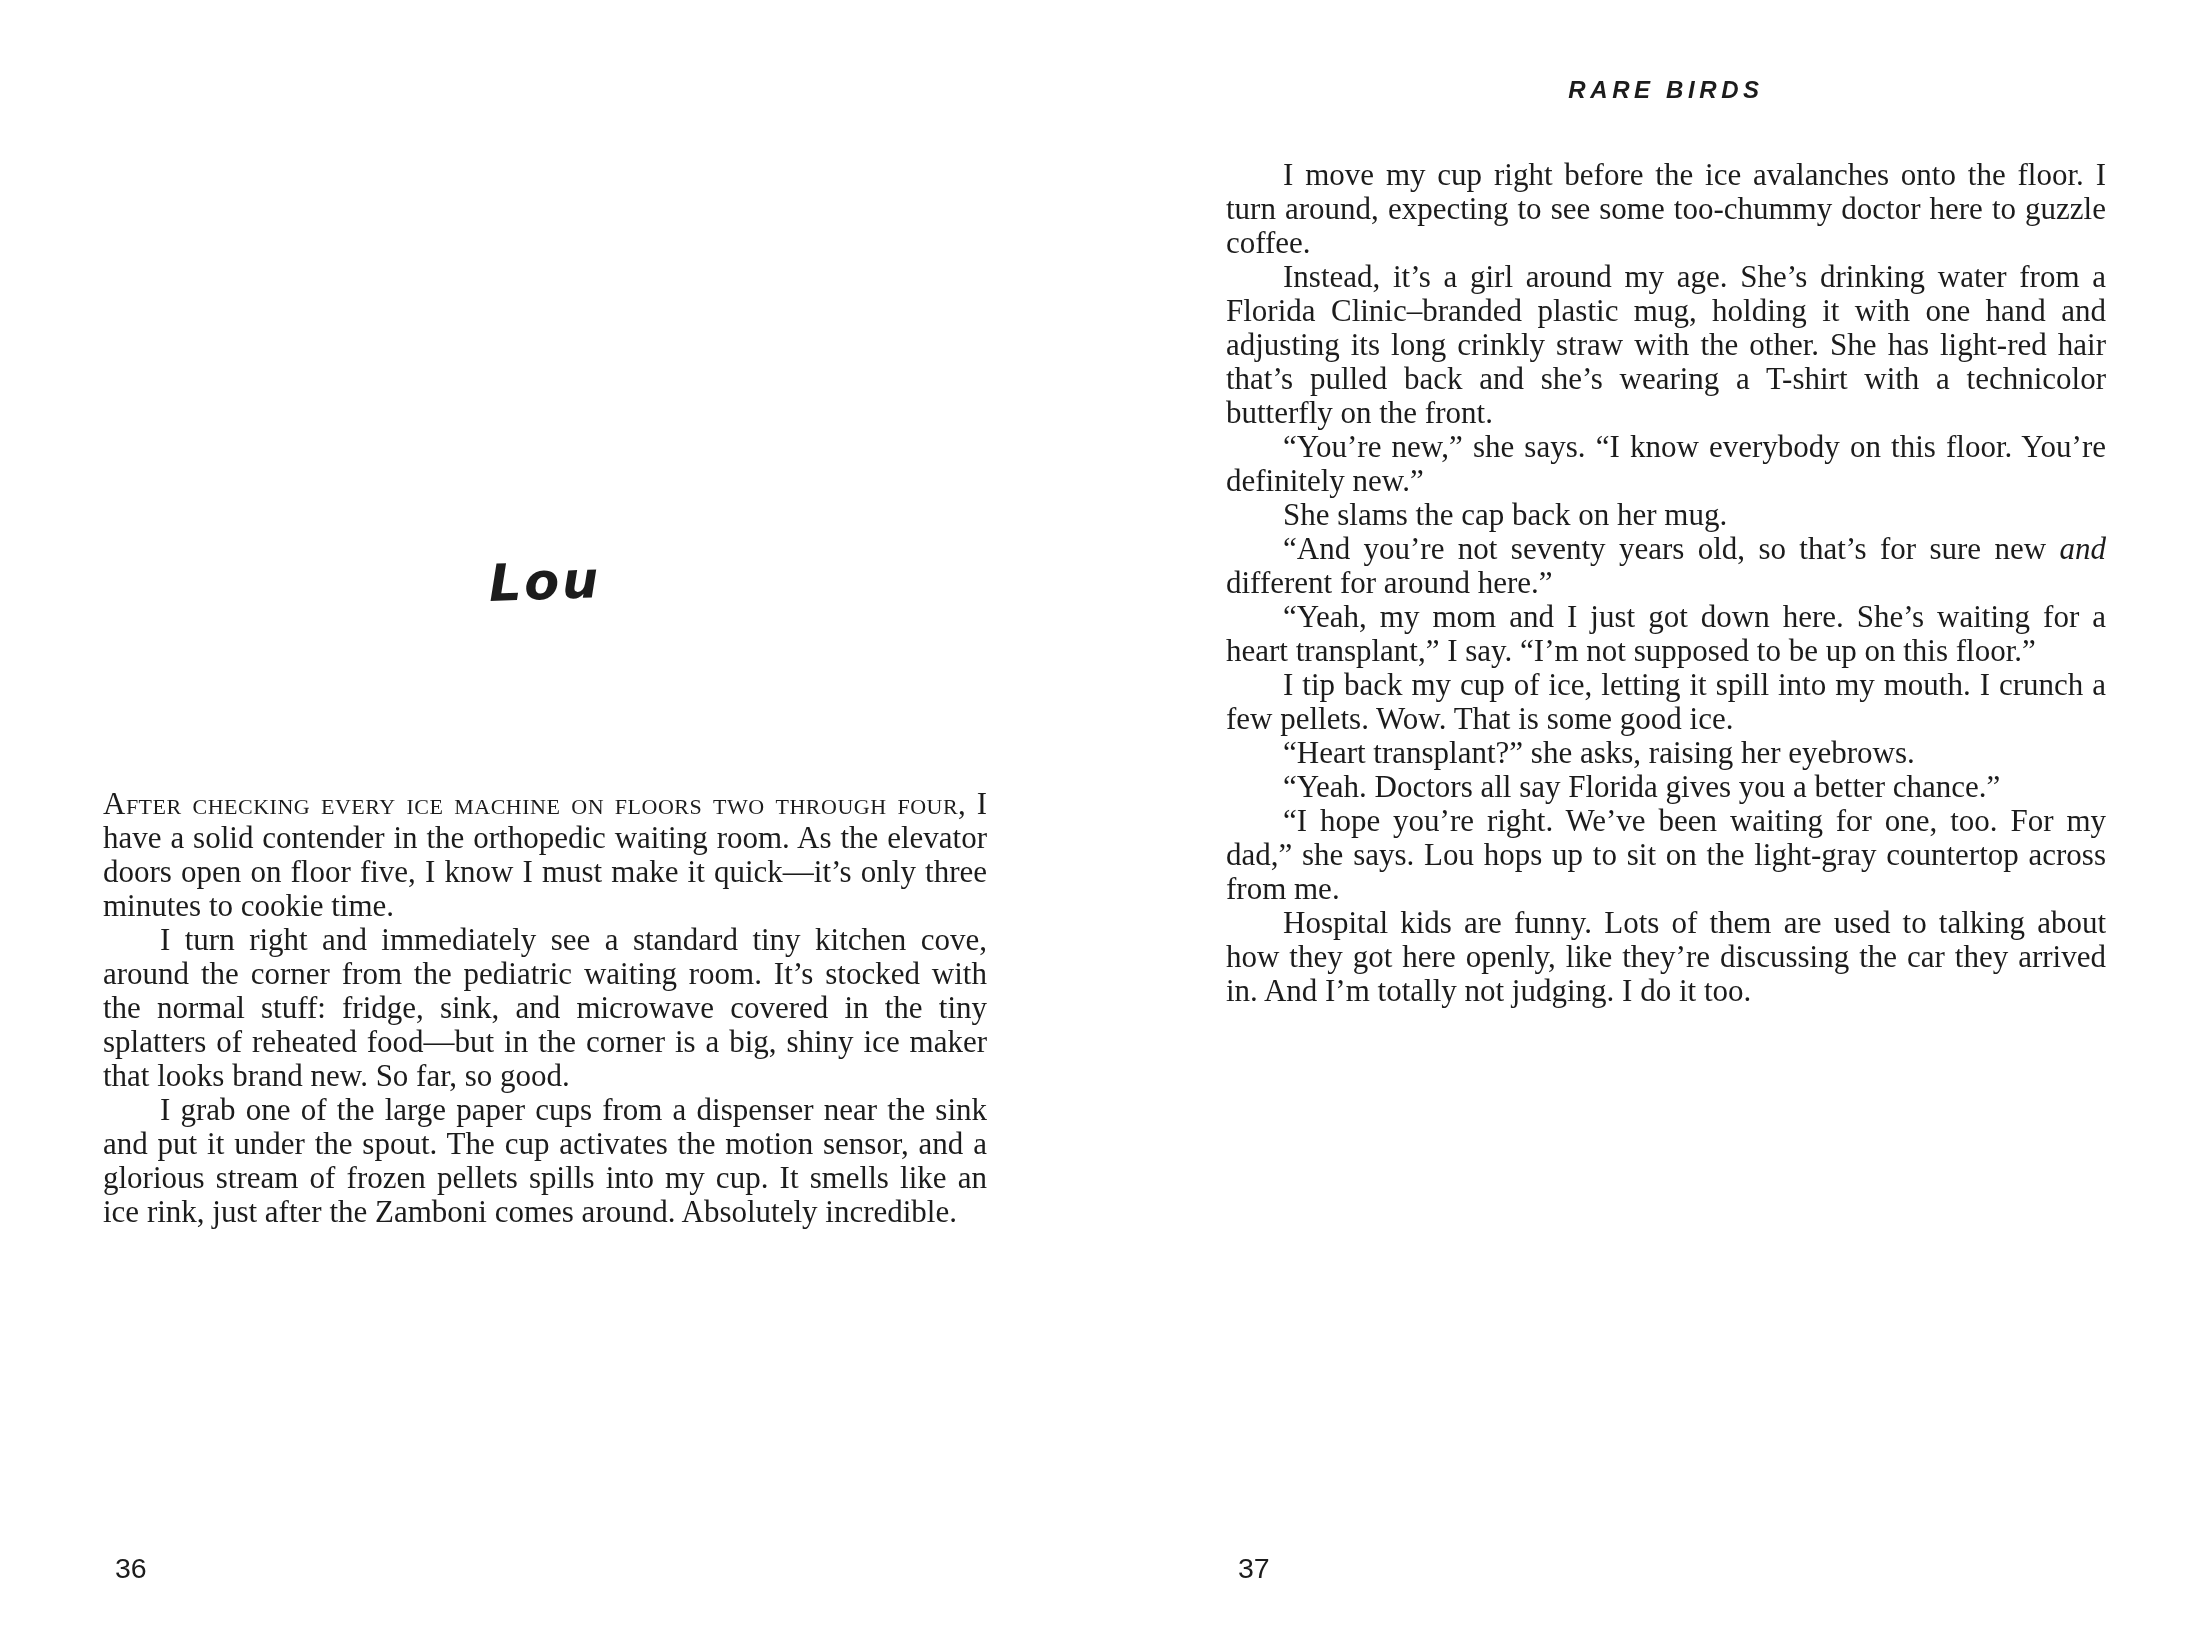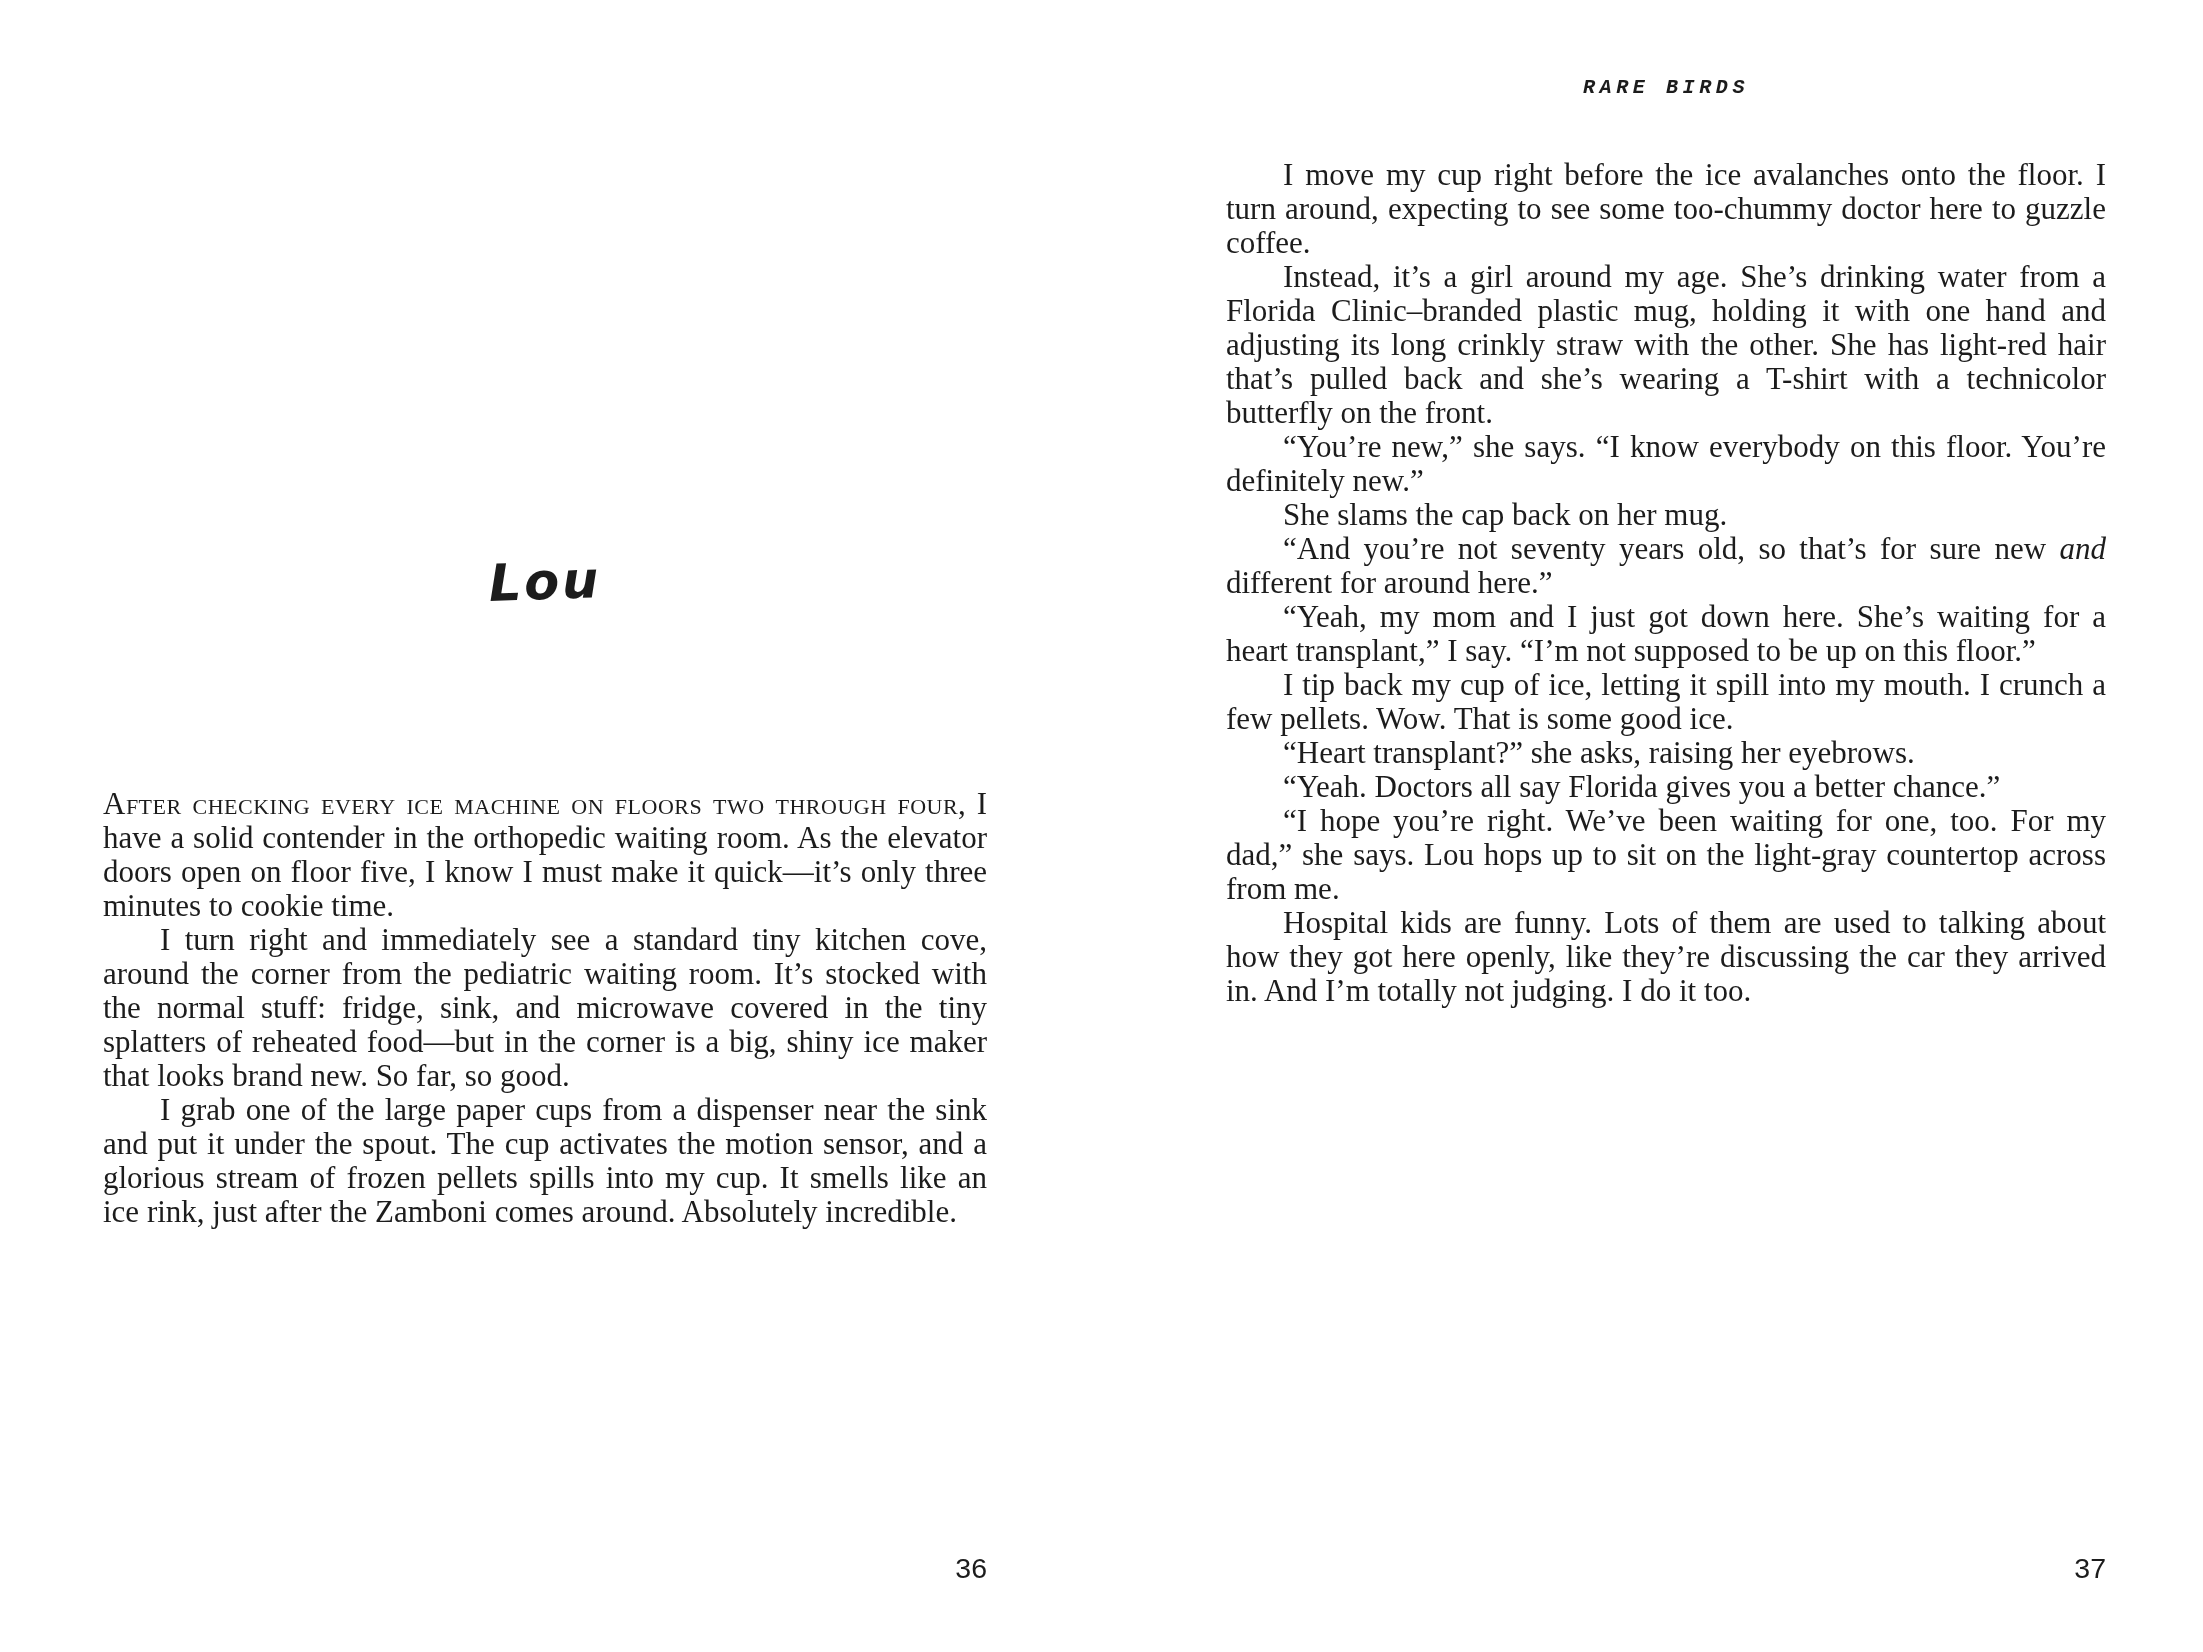--- a/index.html
+++ b/index.html
@@ -37,22 +37,22 @@
     line-height: 1;
     transform: rotate(-2deg);
   }
 
   .running-head {
     position: absolute;
     top: 77px;
     left: 0;
     width: 100%;
     text-align: center;
-    font-family: Liberation Mono, monospace;
-    font-size: 20px;
+    font-family: Liberation Sans, sans-serif;
+    font-size: 24px;
     font-style: italic;
     font-weight: 700;
     letter-spacing: 4.6px;
     line-height: 1.1;
   }
 
   .body-text {
     position: absolute;
     left: 0;
     width: 100%;
@@ -72,23 +72,23 @@
 
   .run.smallcaps {
     font-variant: small-caps;
     letter-spacing: 0.5px;
   }
   .run.italic { font-style: italic; }
 
   .page-number {
     position: absolute;
     top: 1554px;
-    left: 0;
+    left: 12px;
     width: 100%;
-    text-align: right;
+    text-align: left;
     font-family: "Liberation Sans", "DejaVu Sans", sans-serif;
     font-size: 28.5px;
     line-height: 1;
   }
 </style>
 </head>
 <body>
 
 <div class="spread">
 

